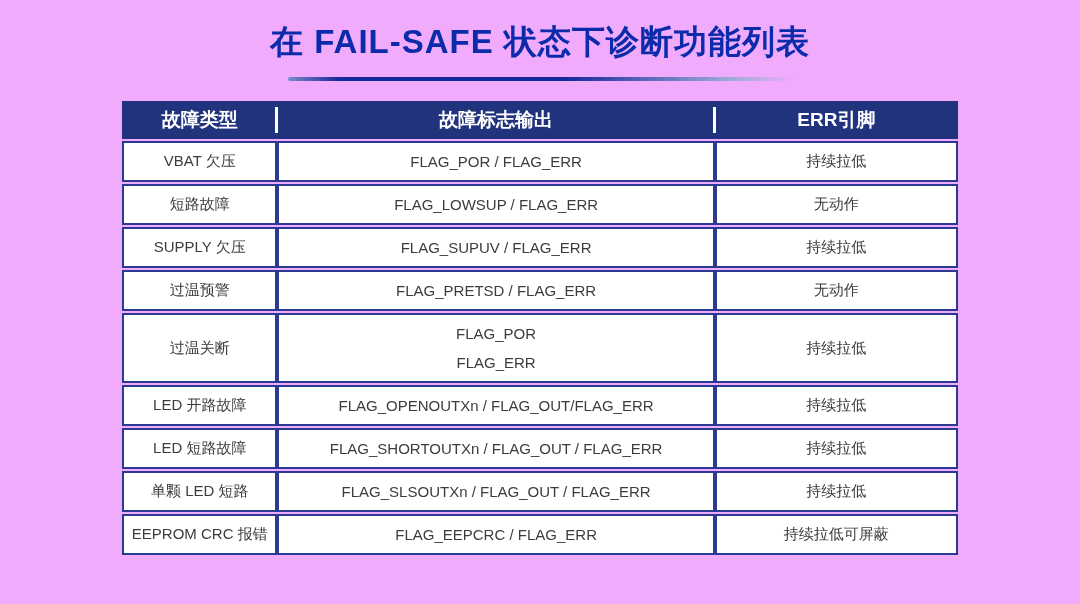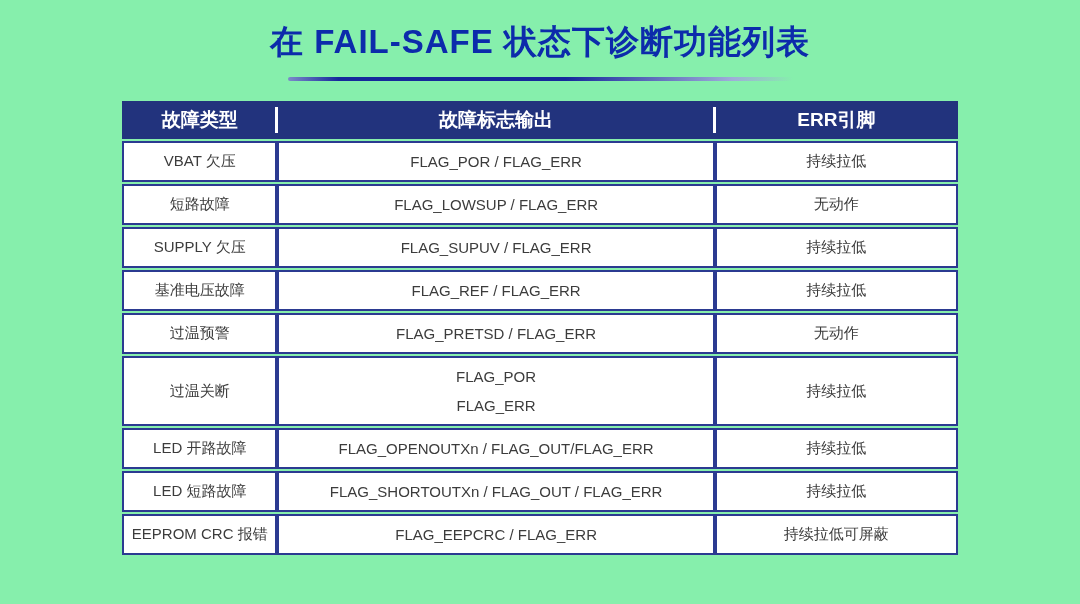--- a/index.html
+++ b/index.html
@@ -4,21 +4,21 @@
 <style>
   html, body {
     margin: 0;
     padding: 0;
     background: #ffffff;
     font-family: "Liberation Sans", "DejaVu Sans", sans-serif;
   }
   .page {
     width: 1080px;
     height: 604px;
-    background: #86efac;
+    background: #f0abfc;
     box-sizing: border-box;
     padding-top: 20px;
     overflow: hidden;
   }
   .page-title {
     margin: 0;
     text-align: center;
     font-size: 33px;
     font-weight: 800;
     letter-spacing: 1px;
@@ -119,27 +119,20 @@
           <td>无动作</td>
         </tr>
         <tr>
           <td>SUPPLY 欠压</td>
           <td>
             <div class="flag-line">FLAG_SUPUV / FLAG_ERR</div>
           </td>
           <td>持续拉低</td>
         </tr>
         <tr>
-          <td>基准电压故障</td>
-          <td>
-            <div class="flag-line">FLAG_REF / FLAG_ERR</div>
-          </td>
-          <td>持续拉低</td>
-        </tr>
-        <tr>
           <td>过温预警</td>
           <td>
             <div class="flag-line">FLAG_PRETSD / FLAG_ERR</div>
           </td>
           <td>无动作</td>
         </tr>
         <tr>
           <td>过温关断</td>
           <td>
             <div class="flag-line">FLAG_POR</div>
@@ -155,20 +148,27 @@
           <td>持续拉低</td>
         </tr>
         <tr>
           <td>LED 短路故障</td>
           <td>
             <div class="flag-line">FLAG_SHORTOUTXn / FLAG_OUT / FLAG_ERR</div>
           </td>
           <td>持续拉低</td>
         </tr>
         <tr>
+          <td>单颗 LED 短路</td>
+          <td>
+            <div class="flag-line">FLAG_SLSOUTXn / FLAG_OUT / FLAG_ERR</div>
+          </td>
+          <td>持续拉低</td>
+        </tr>
+        <tr>
           <td>EEPROM CRC 报错</td>
           <td>
             <div class="flag-line">FLAG_EEPCRC / FLAG_ERR</div>
           </td>
           <td>持续拉低可屏蔽</td>
         </tr>
       </tbody>
   </table>
 </div>
 

